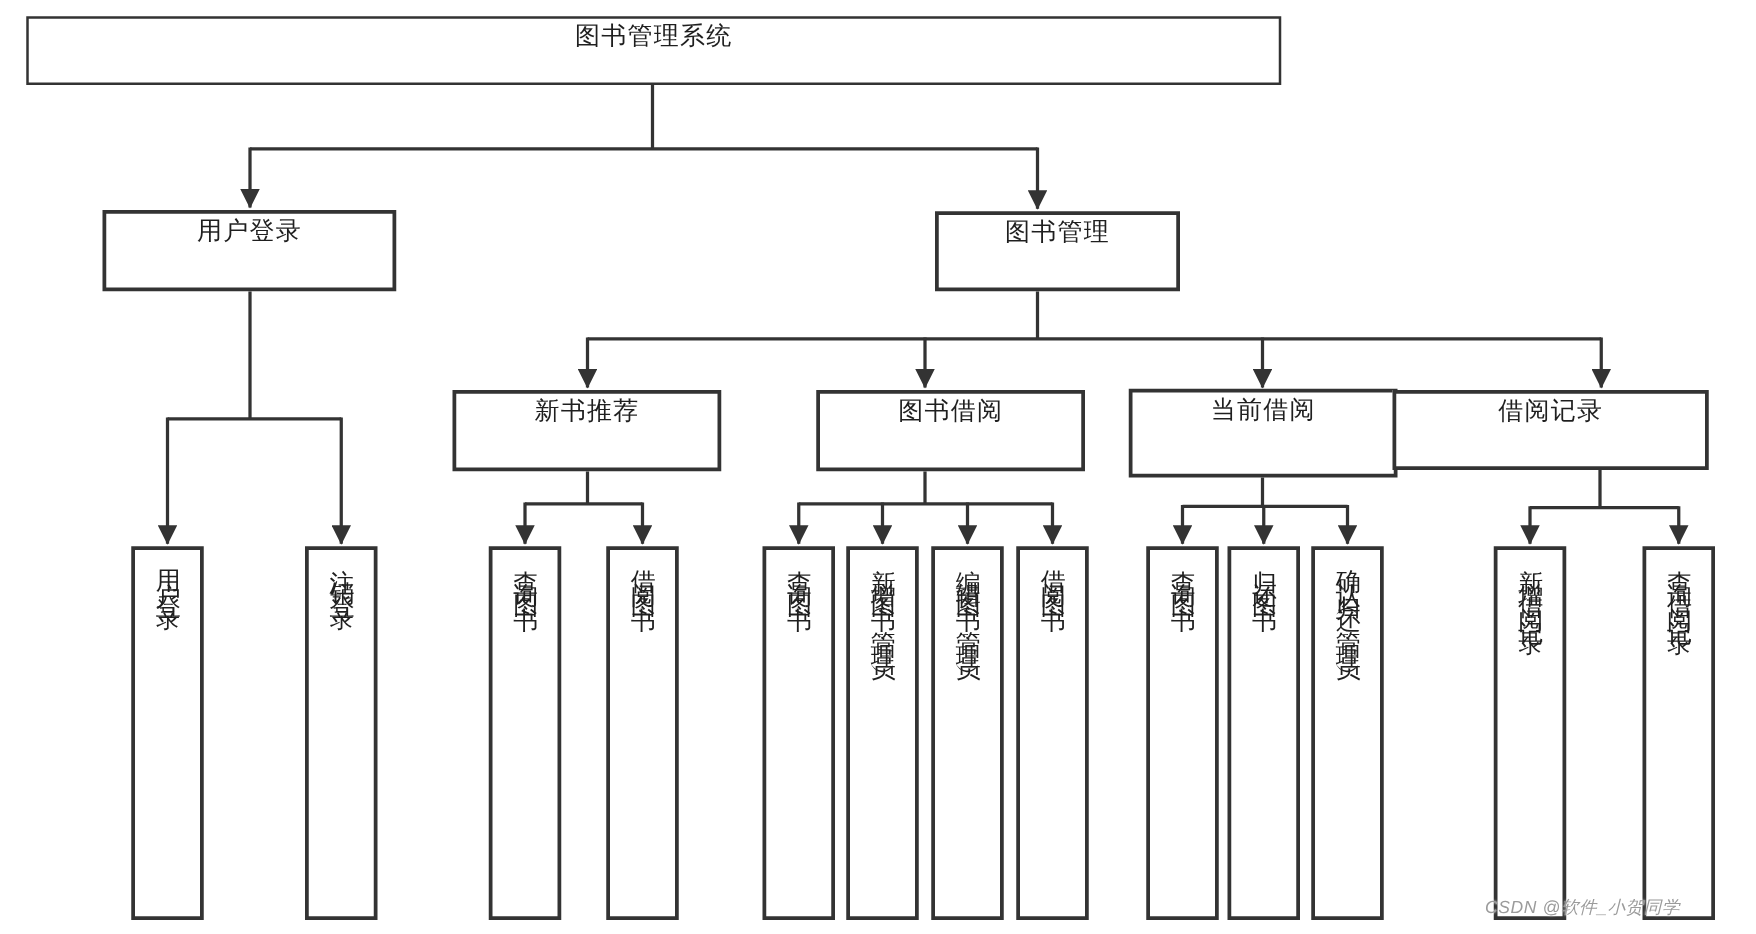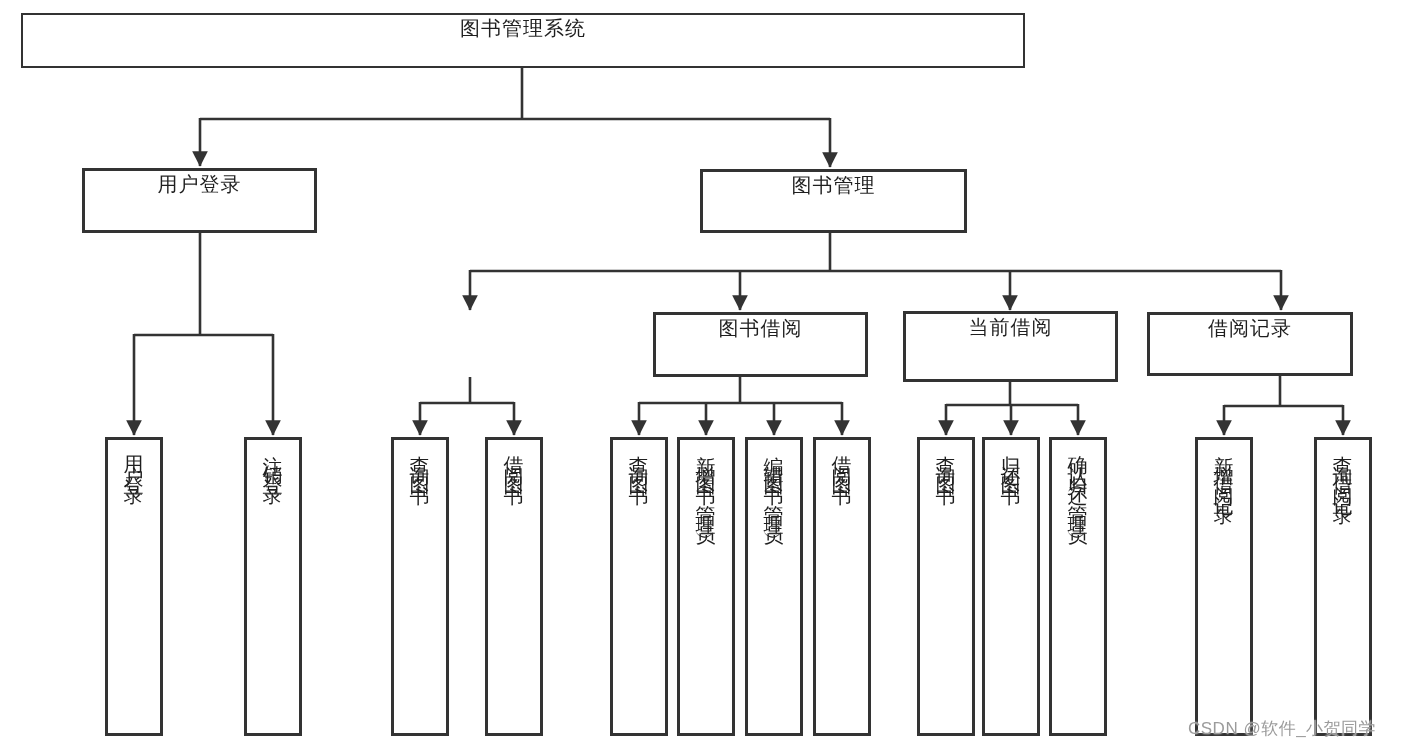--- a/index.html
+++ b/index.html
@@ -50,25 +50,26 @@
     writing-mode: vertical-rl;
     text-orientation: mixed;
     letter-spacing: 10px;
     line-height: 1;
     white-space: nowrap;
   }
   .watermark {
     position: absolute;
     left: 1188px;
     top: 717px;
-    font-size: 17px;
+    font-size: 14px;
     color: var(--watermark);
     letter-spacing: 0.5px;
     text-shadow: 0 0 2px #ffffff;
     white-space: nowrap;
+    font-style: italic;
   }
 </style>
 </head>
 <body>
 
 <div class="canvas">
 
   <svg class="connectors" width="1405" height="747" viewBox="0 0 1405 747">
     <defs>
       <marker id="arrow" viewBox="0 0 10 10" refX="9.5" refY="5" markerWidth="8.6" markerHeight="6" orient="auto" markerUnits="strokeWidth">
@@ -117,31 +118,34 @@
     <path class="ln" d="M1343,405 L1343,435" marker-end="url(#arrow)"></path>
   </svg>
 
   <div class="node h root" style="left:21px; top:13px; width:1004px; height:55px">
     <span>图书管理系统</span>
   </div>
 
   <div class="node h" style="left:82px; top:168px; width:235px; height:65px">
     <span>用户登录</span>
   </div>
-  <div class="node h" style="left:700px; top:169px; width:267px; height:64px">
+  <div class="node h" style="left:748px; top:169px; width:196px; height:64px">
     <span>图书管理</span>
   </div>
 
+  <div class="node h" style="left:362px; top:312px; width:215px; height:65px">
+    <span>新书推荐</span>
+  </div>
   <div class="node h" style="left:653px; top:312px; width:215px; height:65px">
     <span>图书借阅</span>
   </div>
   <div class="node h" style="left:903px; top:311px; width:215px; height:71px">
     <span>当前借阅</span>
   </div>
-  <div class="node h" style="left:1147px; top:312px; width:206px; height:64px">
+  <div class="node h" style="left:1114px; top:312px; width:253px; height:64px">
     <span>借阅记录</span>
   </div>
 
   <div class="node v" style="left:105px; top:437px; width:58px; height:299px">
     <span>用户登录</span>
   </div>
   <div class="node v" style="left:244px; top:437px; width:58px; height:299px">
     <span>注销登录</span>
   </div>
 

